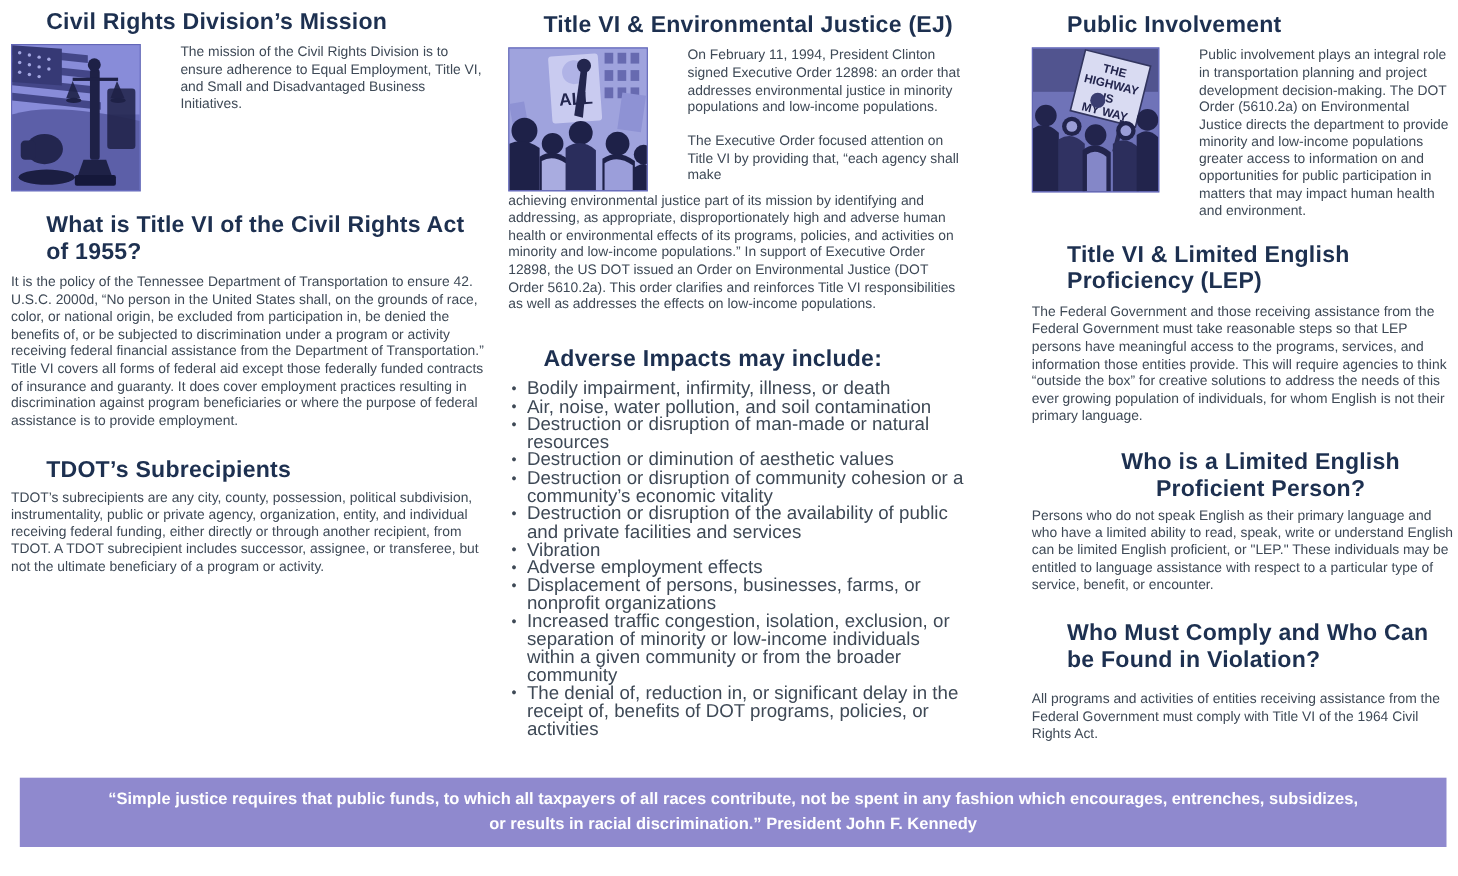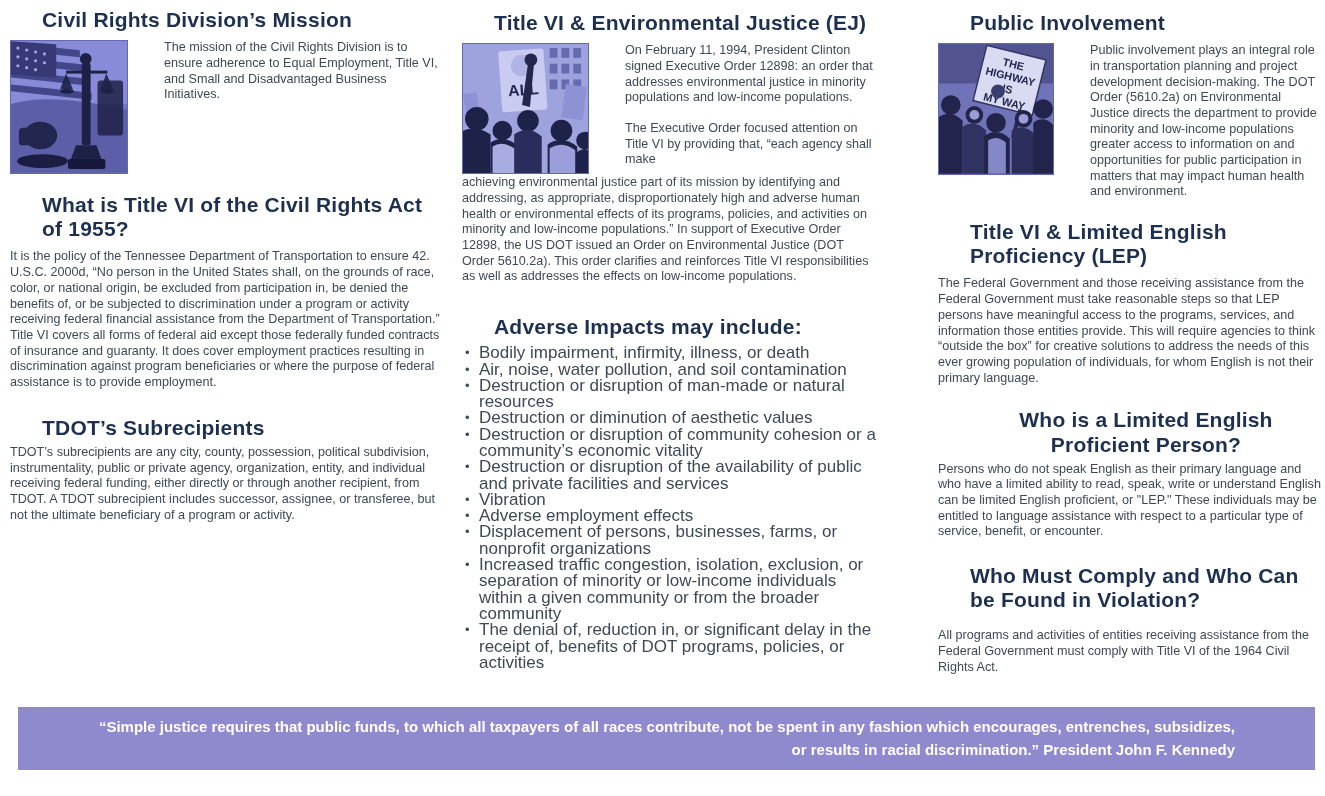--- a/index.html
+++ b/index.html
@@ -69,21 +69,21 @@
   }
   .banner{
     position:absolute;
     left:18px;top:707px;
     width:1297px;height:63px;
     background:var(--banner-bg);
     color:var(--banner-text);
     font-weight:bold;
     font-size:15px;
     line-height:23px;
-    text-align:right;
+    text-align:center;
     padding:8px 80px 0 80px;
   }
   svg text{font-family:"Liberation Sans", sans-serif;}
 </style>
 </head>
 <body>
 
 <div class="page">
 
   <div class="col col1">

